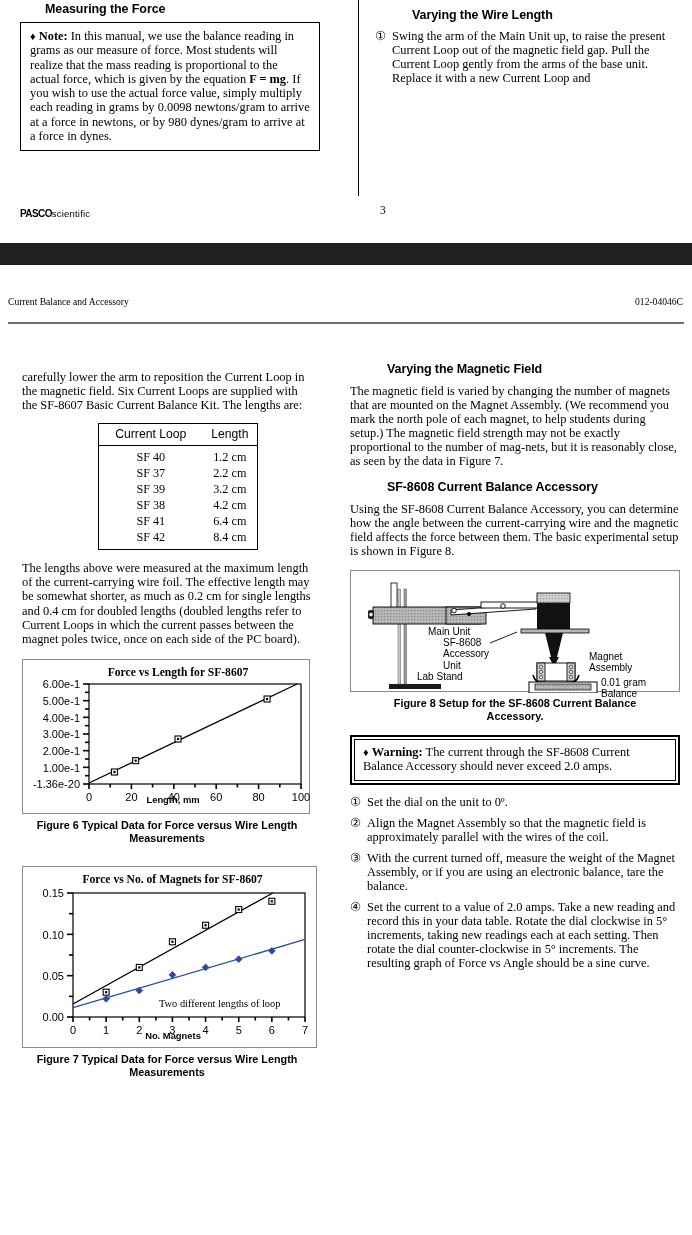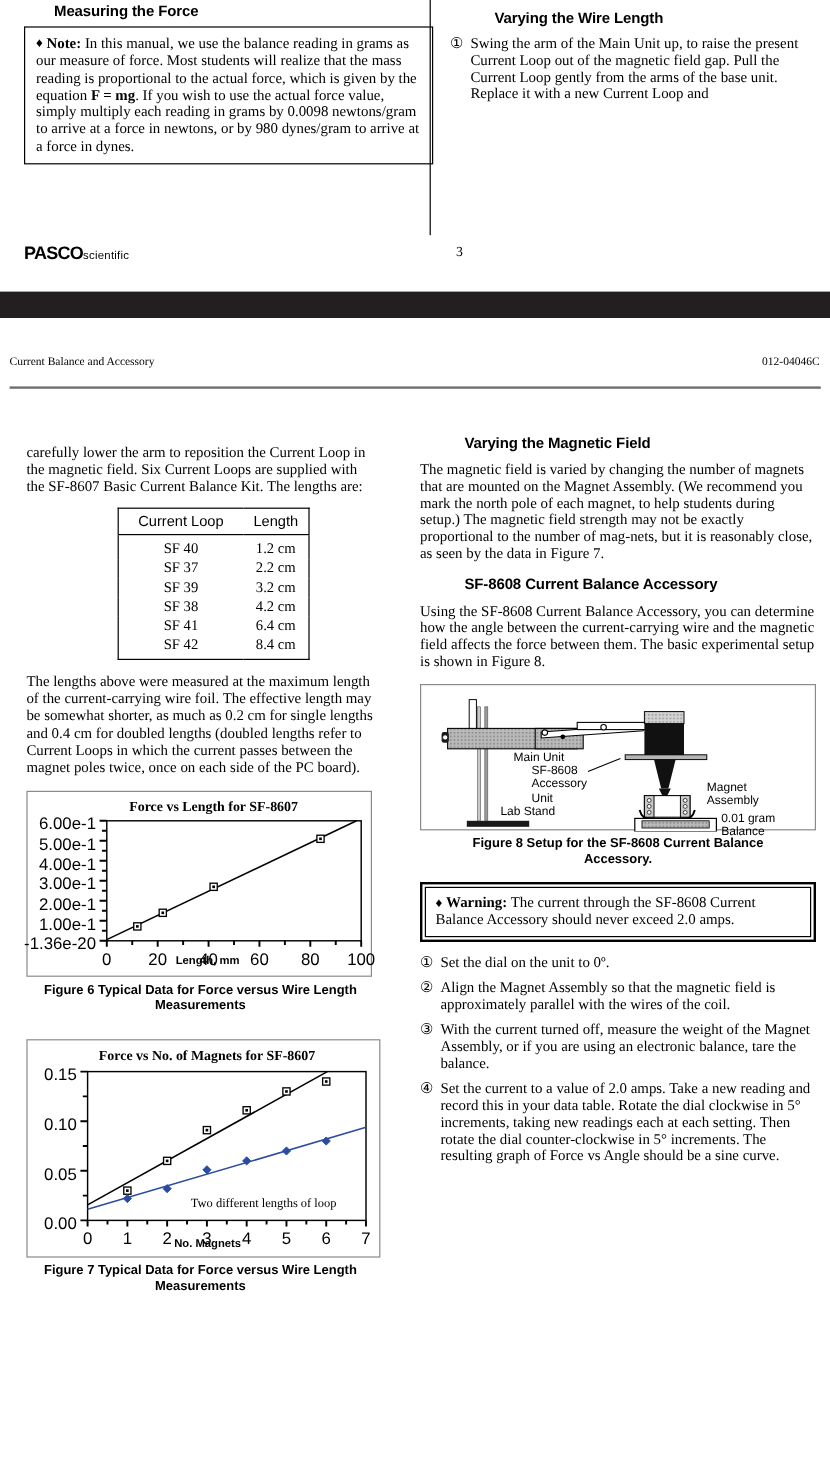--- a/index.html
+++ b/index.html
@@ -7,25 +7,25 @@
   .page{position:absolute;left:0;top:0;width:692px;}
 
   
   .serif{font-family:"Liberation Serif",serif;}
   .h-sec{font-family:"Liberation Sans",sans-serif;font-weight:bold;font-size:12.5px;letter-spacing:-0.1px;margin-left:37px;}
   .body-t{font-family:"Liberation Serif",serif;font-size:12.4px;line-height:14.1px;text-align:left;}
   .b{font-weight:bold;}
 
   
   #p1-title{position:absolute;left:8px;top:2px;}
-  #noteboxA{position:absolute;left:20px;top:22px;width:341px;border:1px solid #000;padding:6px 9px 7px 9px;box-sizing:border-box;}
+  #noteboxA{position:absolute;left:20px;top:22px;width:300px;border:1px solid #000;padding:6px 9px 7px 9px;box-sizing:border-box;}
   .notebody{font-family:"Liberation Serif",serif;font-size:12.4px;line-height:14.3px;}
   .dia{font-size:11px;line-height:0;vertical-align:0.5px;}
   #pasco{position:absolute;left:20px;top:203px;}
-  .pasco-logo{font-family:"Liberation Sans",sans-serif;font-weight:bold;font-size:15px;letter-spacing:-0.6px;text-align:right;}
+  .pasco-logo{font-family:"Liberation Sans",sans-serif;font-weight:bold;font-size:10px;letter-spacing:-0.6px;text-align:right;}
   .pasco-sub{font-family:"Liberation Sans",sans-serif;font-size:9.5px;letter-spacing:0.2px;}
   #p1-pageno{position:absolute;left:380px;top:204px;font-family:"Liberation Serif",serif;font-size:11.5px;}
   #p1-rule{position:absolute;left:358px;top:0px;width:1px;height:196px;background:#000;}
   #p1-right{position:absolute;left:375px;top:8px;width:305px;}
   .ol-row{display:flex;margin-top:7px;}
   .ol-num{width:17px;flex:0 0 17px;font-size:12.4px;line-height:14.1px;}
   .ol-txt{flex:1;}
 
   
   #band{position:absolute;left:0;top:243px;width:692px;height:22px;background:#231f20;}
@@ -42,21 +42,21 @@
   #loop-table{margin:11px 0 0 76px;border:1px solid #000;border-collapse:collapse;width:160px;}
   #loop-table th{font-family:Liberation Sans, sans-serif;font-size:12.2px;font-weight:normal;padding:3px 0 4px 0;text-align:center;border-bottom:1px solid #000;}
   #loop-table td{font-family:"Liberation Serif",serif;font-size:12.2px;padding:0.5px 0;text-align:center;}
   #loop-table tbody tr:first-child td{padding-top:4px;}
   #loop-table tbody tr:last-child td{padding-bottom:4px;}
 
   
   .figbox{border:1px solid #8a8a8a;box-sizing:border-box;position:relative;background:#fff;}
   .figcap{font-family:"Liberation Sans",sans-serif;font-weight:bold;font-size:10.8px;text-align:center;line-height:13px;margin-top:5px;}
   .chart-title{font-family:"Liberation Serif",serif;font-weight:bold;font-size:11.6px;text-align:center;}
-  .tick-lbl{position:absolute;font-family:"Liberation Sans",sans-serif;font-size:14px;white-space:nowrap;}
+  .tick-lbl{position:absolute;font-family:"Liberation Sans",sans-serif;font-size:11px;white-space:nowrap;}
   .ax-title{font-family:"Liberation Sans",sans-serif;font-weight:bold;font-size:9.4px;text-align:center;}
   .annot{font-family:"Liberation Serif",serif;font-size:10.4px;}
 
   
   .dlabel{position:absolute;font-family:"Liberation Sans",sans-serif;font-size:10px;line-height:11.5px;white-space:pre-line;}
 
   
   .boxn{border:1px solid #000;padding:5px 8px 6px 8px;box-sizing:border-box;}
   .boxw{border:2px solid #000;padding:2px;box-sizing:border-box;}
   .boxw-in{border:1px solid #000;padding:5px 8px 6px 8px;box-sizing:border-box;}

